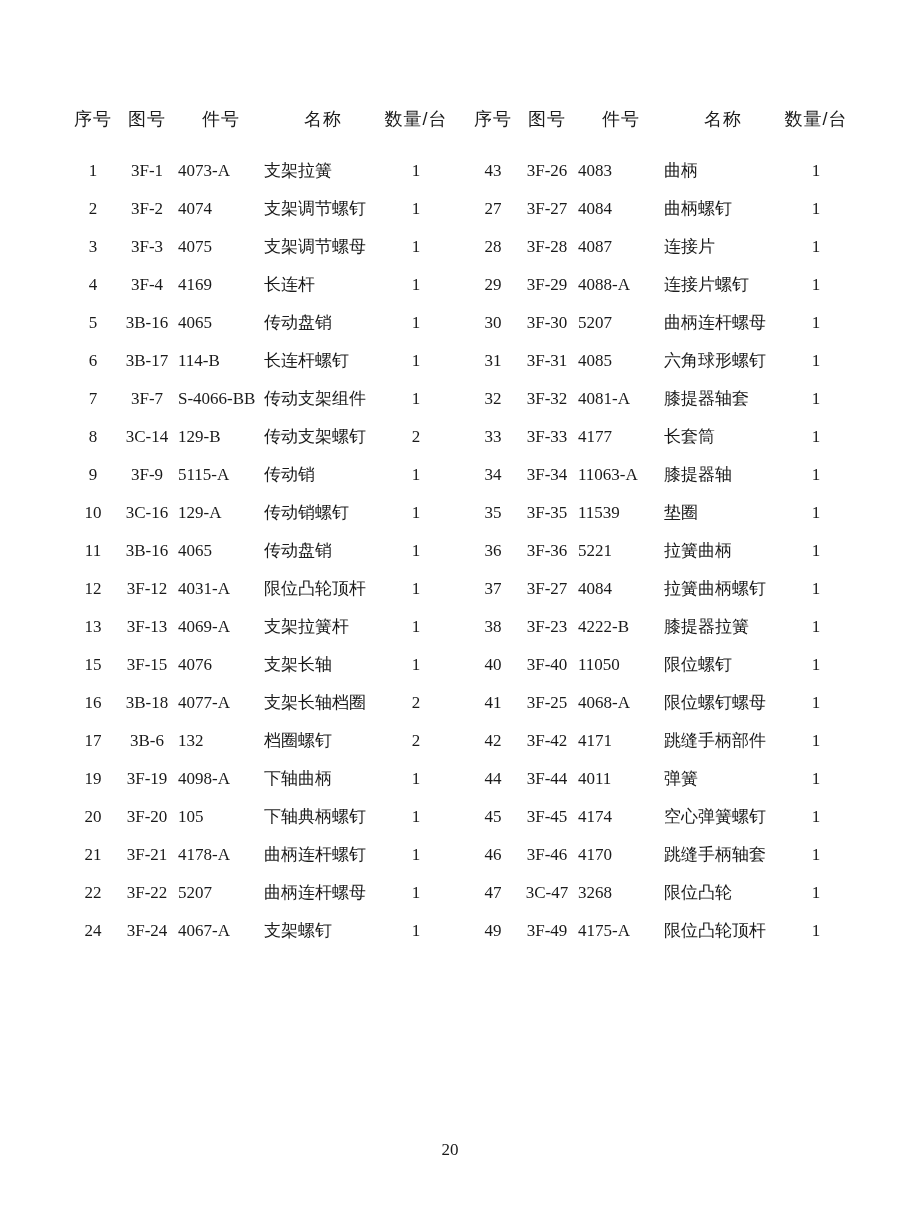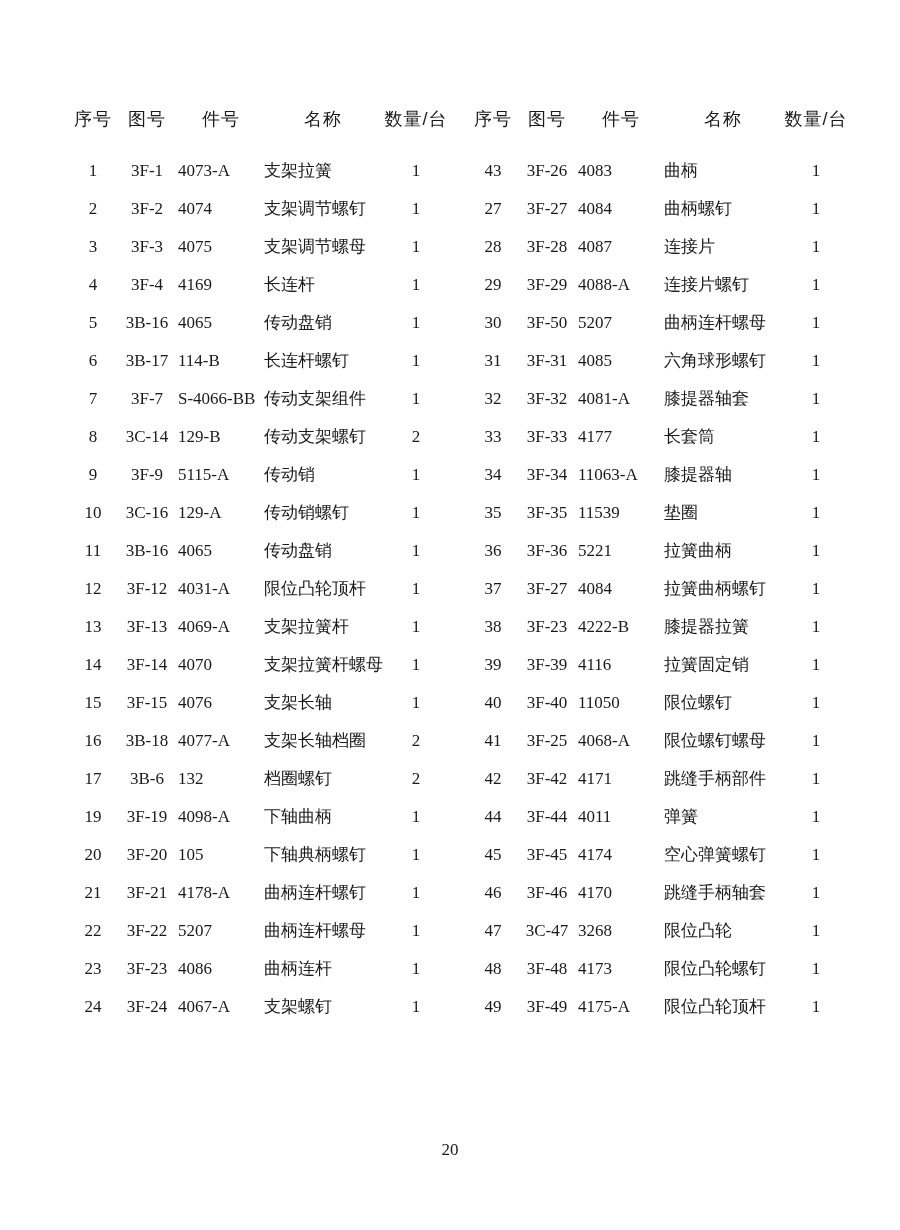--- a/index.html
+++ b/index.html
@@ -165,21 +165,21 @@
           <td class="qty">1</td>
         </tr>
         <tr>
           <td class="seq">5</td>
           <td class="dwg">3B-16</td>
           <td class="part">4065</td>
           <td class="name cjk">传动盘销</td>
           <td class="qty">1</td>
           <td></td>
           <td class="seq">30</td>
-          <td class="dwg">3F-50</td>
+          <td class="dwg">3F-30</td>
           <td class="part">5207</td>
           <td class="name cjk">曲柄连杆螺母</td>
           <td class="qty">1</td>
         </tr>
         <tr>
           <td class="seq">6</td>
           <td class="dwg">3B-17</td>
           <td class="part">114-B</td>
           <td class="name cjk">长连杆螺钉</td>
           <td class="qty">1</td>
@@ -275,33 +275,20 @@
           <td class="name cjk">支架拉簧杆</td>
           <td class="qty">1</td>
           <td></td>
           <td class="seq">38</td>
           <td class="dwg">3F-23</td>
           <td class="part">4222-B</td>
           <td class="name cjk">膝提器拉簧</td>
           <td class="qty">1</td>
         </tr>
         <tr>
-          <td class="seq">14</td>
-          <td class="dwg">3F-14</td>
-          <td class="part">4070</td>
-          <td class="name cjk">支架拉簧杆螺母</td>
-          <td class="qty">1</td>
-          <td></td>
-          <td class="seq">39</td>
-          <td class="dwg">3F-39</td>
-          <td class="part">4116</td>
-          <td class="name cjk">拉簧固定销</td>
-          <td class="qty">1</td>
-        </tr>
-        <tr>
           <td class="seq">15</td>
           <td class="dwg">3F-15</td>
           <td class="part">4076</td>
           <td class="name cjk">支架长轴</td>
           <td class="qty">1</td>
           <td></td>
           <td class="seq">40</td>
           <td class="dwg">3F-40</td>
           <td class="part">11050</td>
           <td class="name cjk">限位螺钉</td>
@@ -379,33 +366,20 @@
           <td class="name cjk">曲柄连杆螺母</td>
           <td class="qty">1</td>
           <td></td>
           <td class="seq">47</td>
           <td class="dwg">3C-47</td>
           <td class="part">3268</td>
           <td class="name cjk">限位凸轮</td>
           <td class="qty">1</td>
         </tr>
         <tr>
-          <td class="seq">23</td>
-          <td class="dwg">3F-23</td>
-          <td class="part">4086</td>
-          <td class="name cjk">曲柄连杆</td>
-          <td class="qty">1</td>
-          <td></td>
-          <td class="seq">48</td>
-          <td class="dwg">3F-48</td>
-          <td class="part">4173</td>
-          <td class="name cjk">限位凸轮螺钉</td>
-          <td class="qty">1</td>
-        </tr>
-        <tr>
           <td class="seq">24</td>
           <td class="dwg">3F-24</td>
           <td class="part">4067-A</td>
           <td class="name cjk">支架螺钉</td>
           <td class="qty">1</td>
           <td></td>
           <td class="seq">49</td>
           <td class="dwg">3F-49</td>
           <td class="part">4175-A</td>
           <td class="name cjk">限位凸轮顶杆</td>

